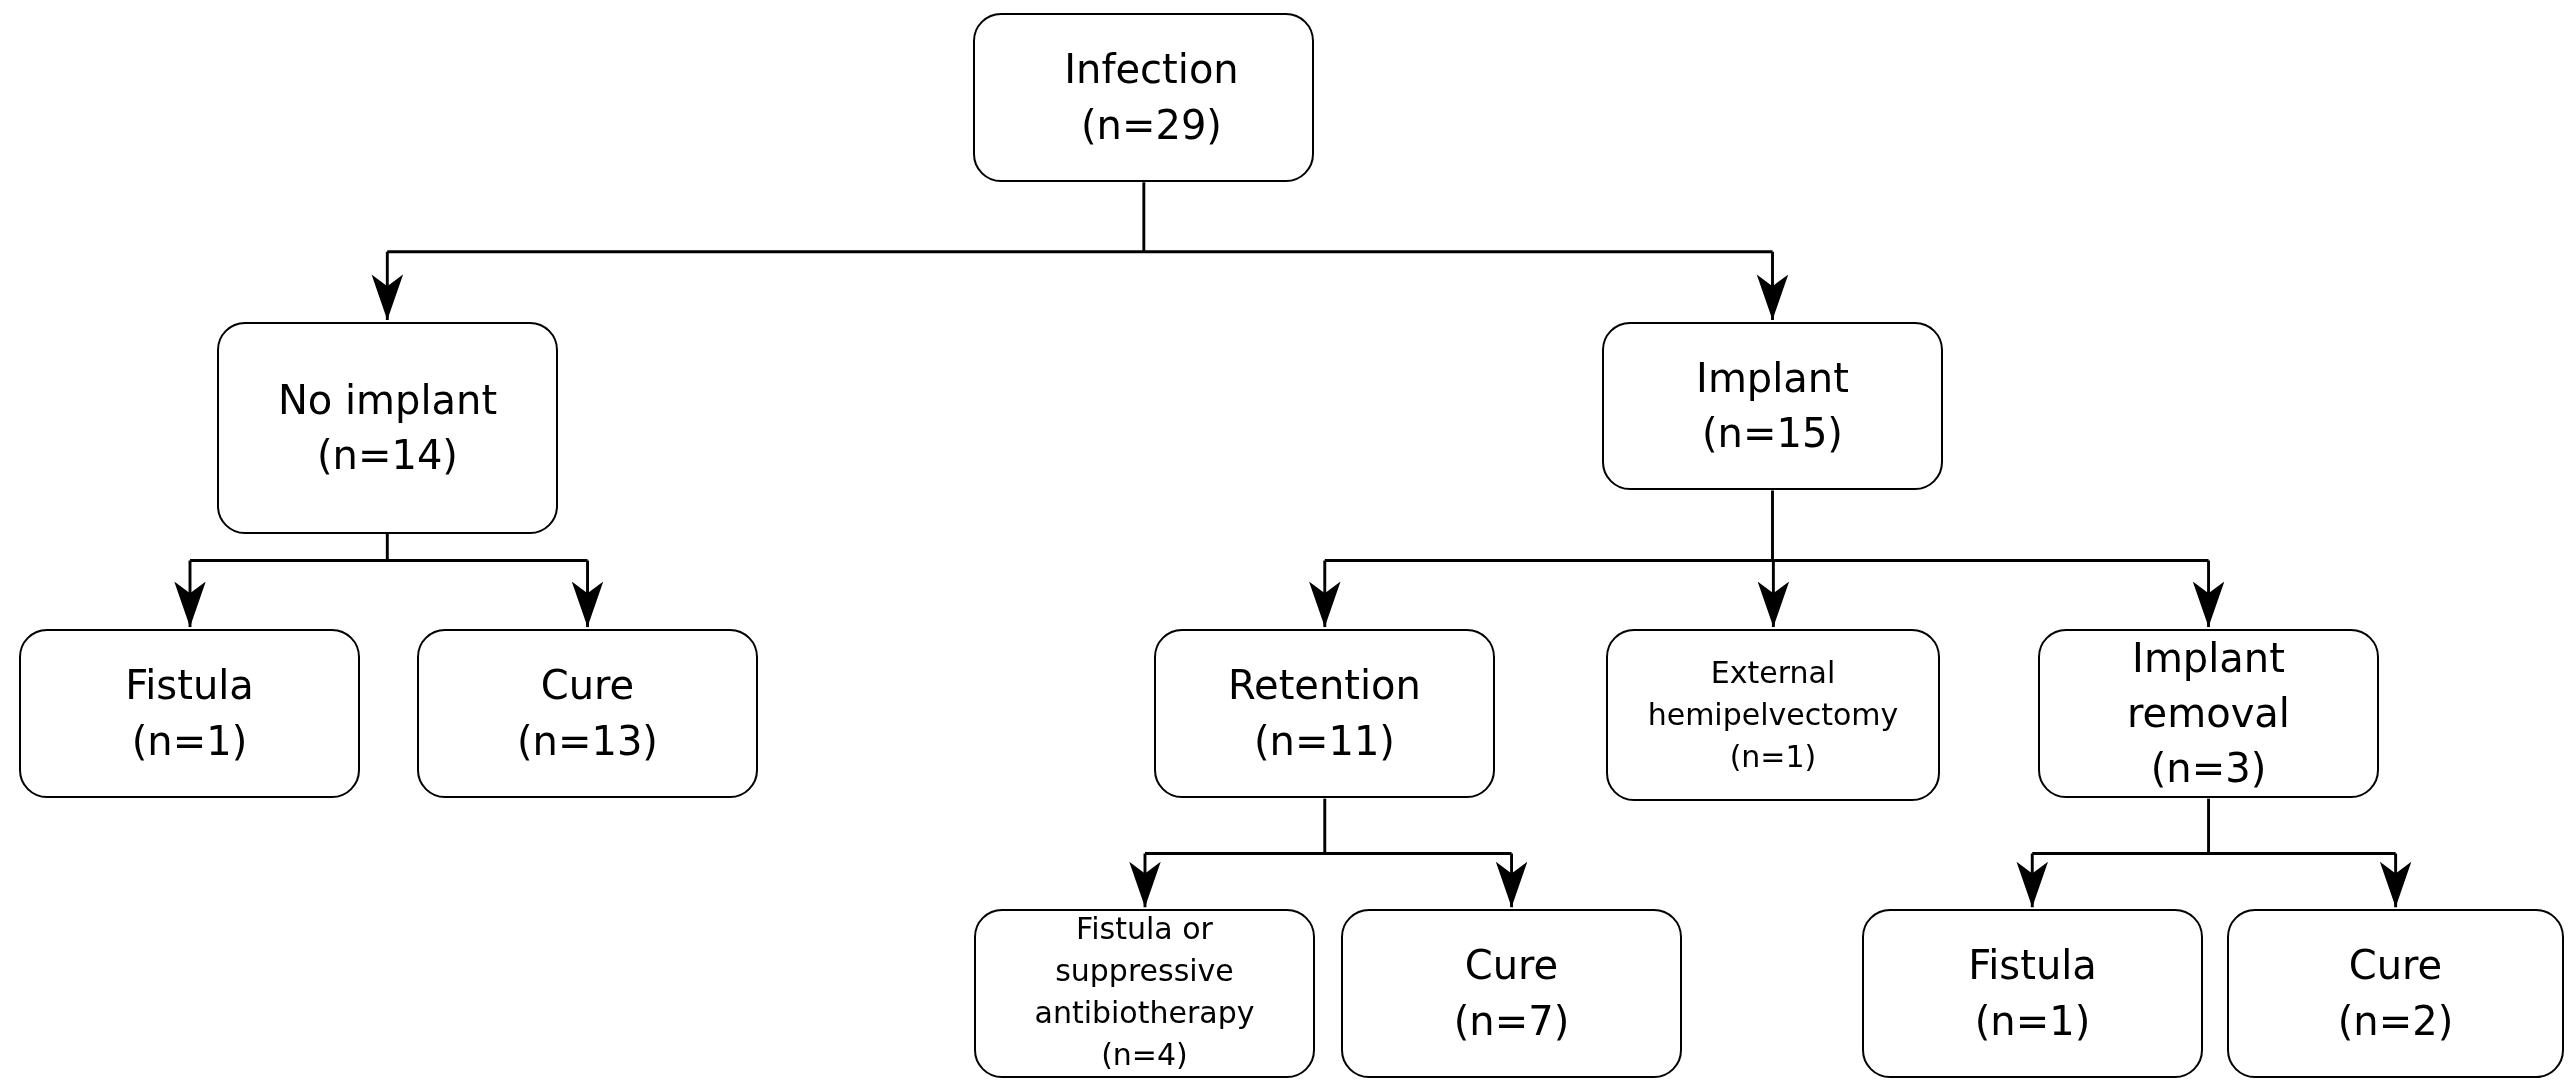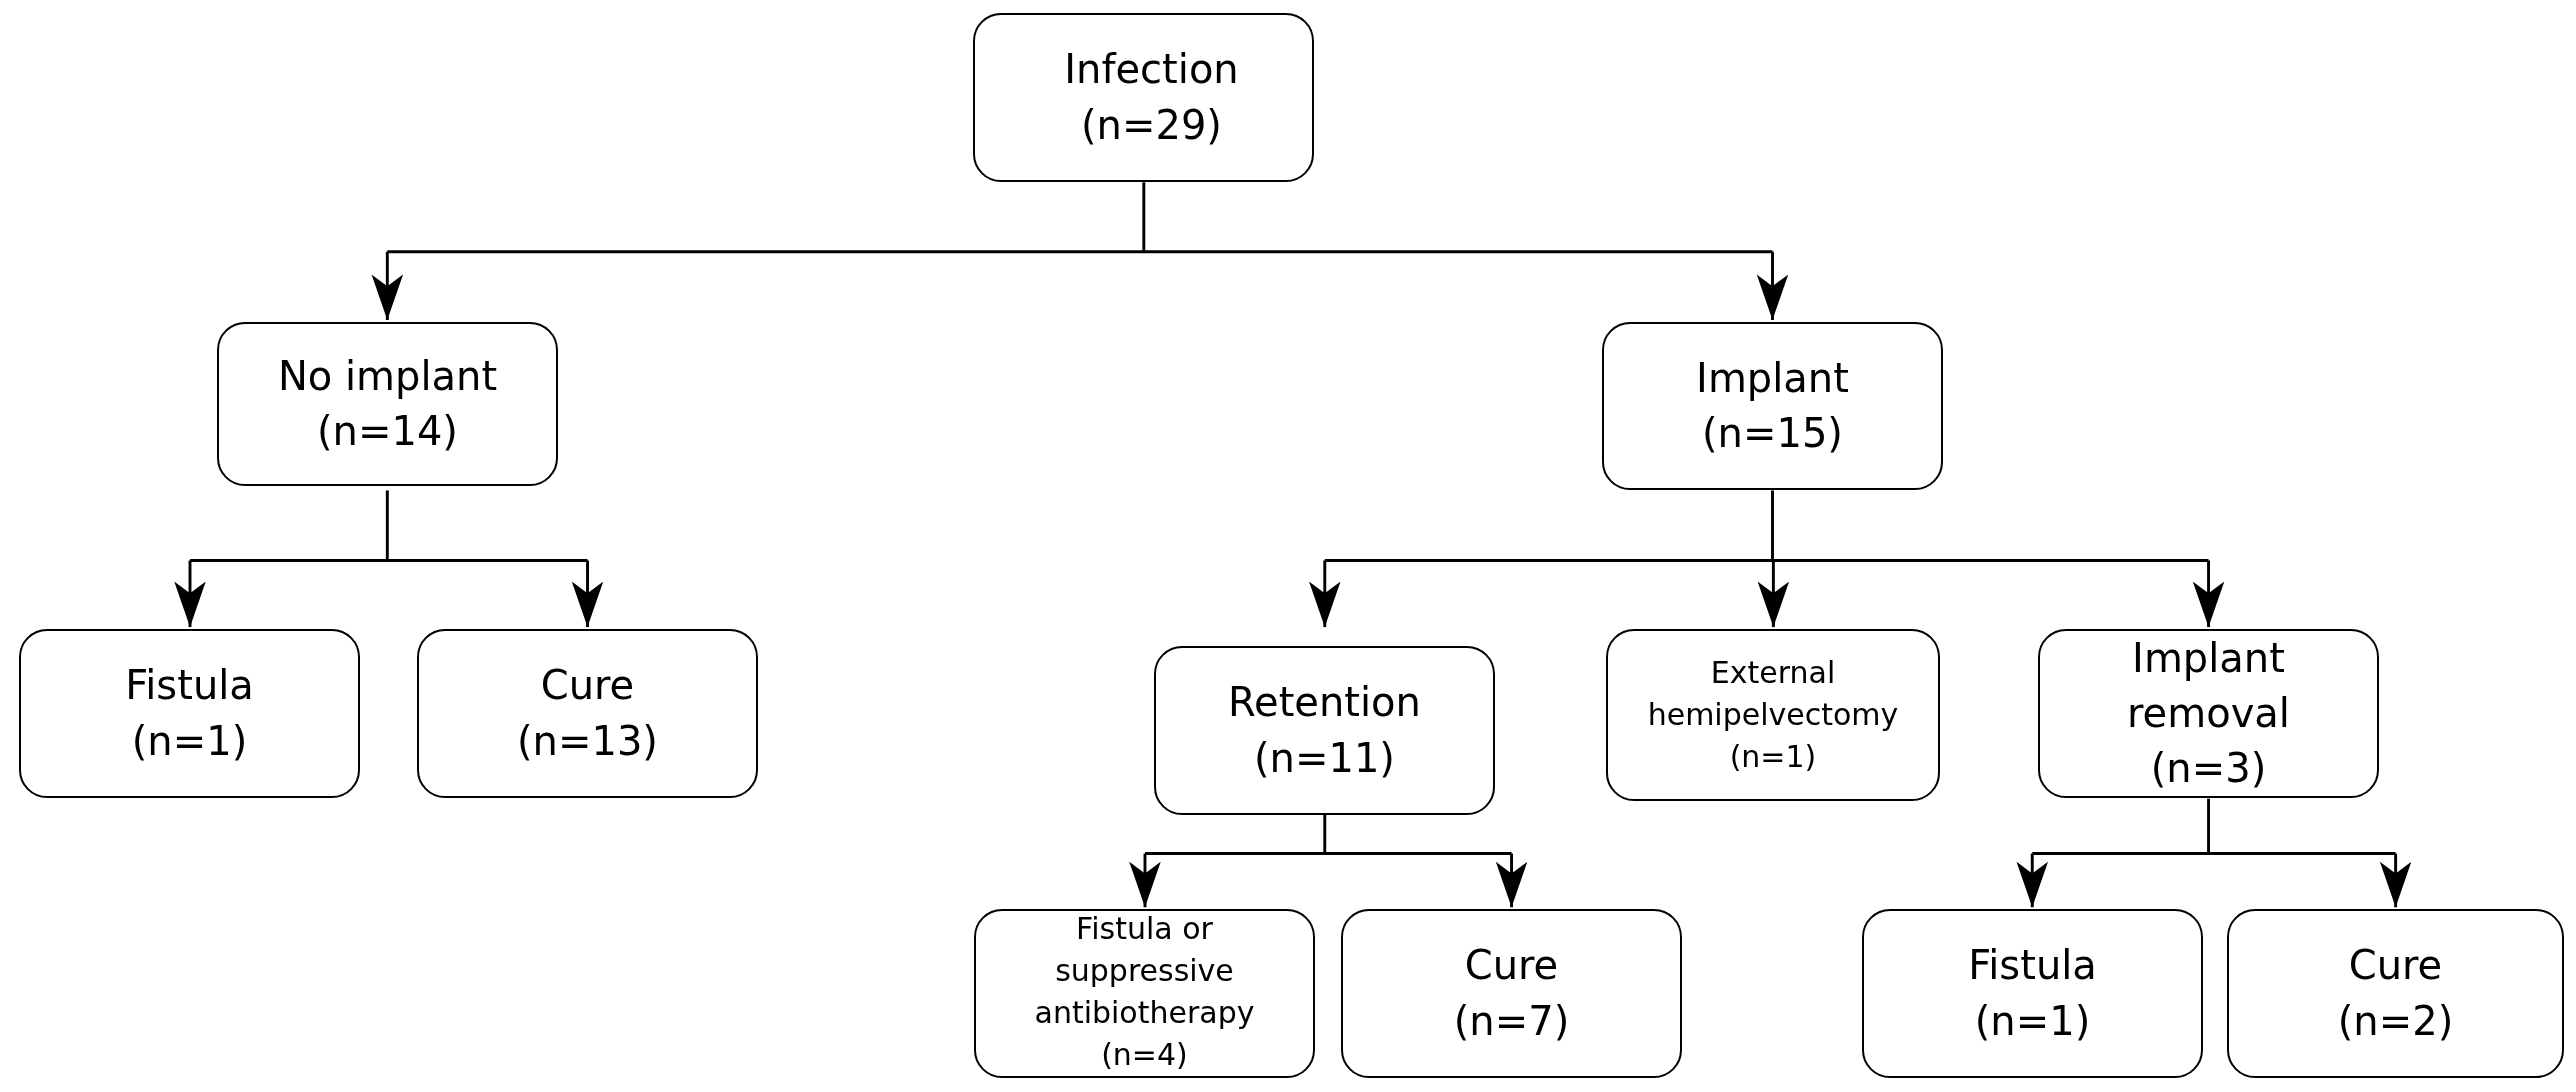--- a/index.html
+++ b/index.html
@@ -89,41 +89,41 @@
       <path d="M3481.5,1462 V1554" marker-end="url(#arrow)"></path>
       <path d="M4104,1462 V1554" marker-end="url(#arrow)"></path>
     </g>
   </svg>
 
   <div class="node" style="left:973px; top:13px; width:341px; height:169px;padding-left:16px;">
     <span class="label">Infection
 (n=29)</span>
   </div>
 
-  <div class="node" style="left:217px; top:322px; width:341px; height:164px;">
+  <div class="node" style="left:217px; top:322px; width:341px; height:212px;">
     <span class="label">No implant
 (n=14)</span>
   </div>
 
   <div class="node" style="left:1602px; top:322px; width:341px; height:168px;">
     <span class="label">Implant
 (n=15)</span>
   </div>
 
   <div class="node" style="left:19px; top:629px; width:341px; height:169px;">
     <span class="label">Fistula
 (n=1)</span>
   </div>
 
   <div class="node" style="left:417px; top:629px; width:341px; height:169px;">
     <span class="label">Cure
 (n=13)</span>
   </div>
 
-  <div class="node" style="left:1154px; top:646px; width:341px; height:169px;">
+  <div class="node" style="left:1154px; top:629px; width:341px; height:169px;">
     <span class="label">Retention
 (n=11)</span>
   </div>
 
   <div class="node small" style="left:1606px; top:629px; width:334px; height:172px;">
     <span class="label">External
 hemipelvectomy
 (n=1)</span>
   </div>
 

